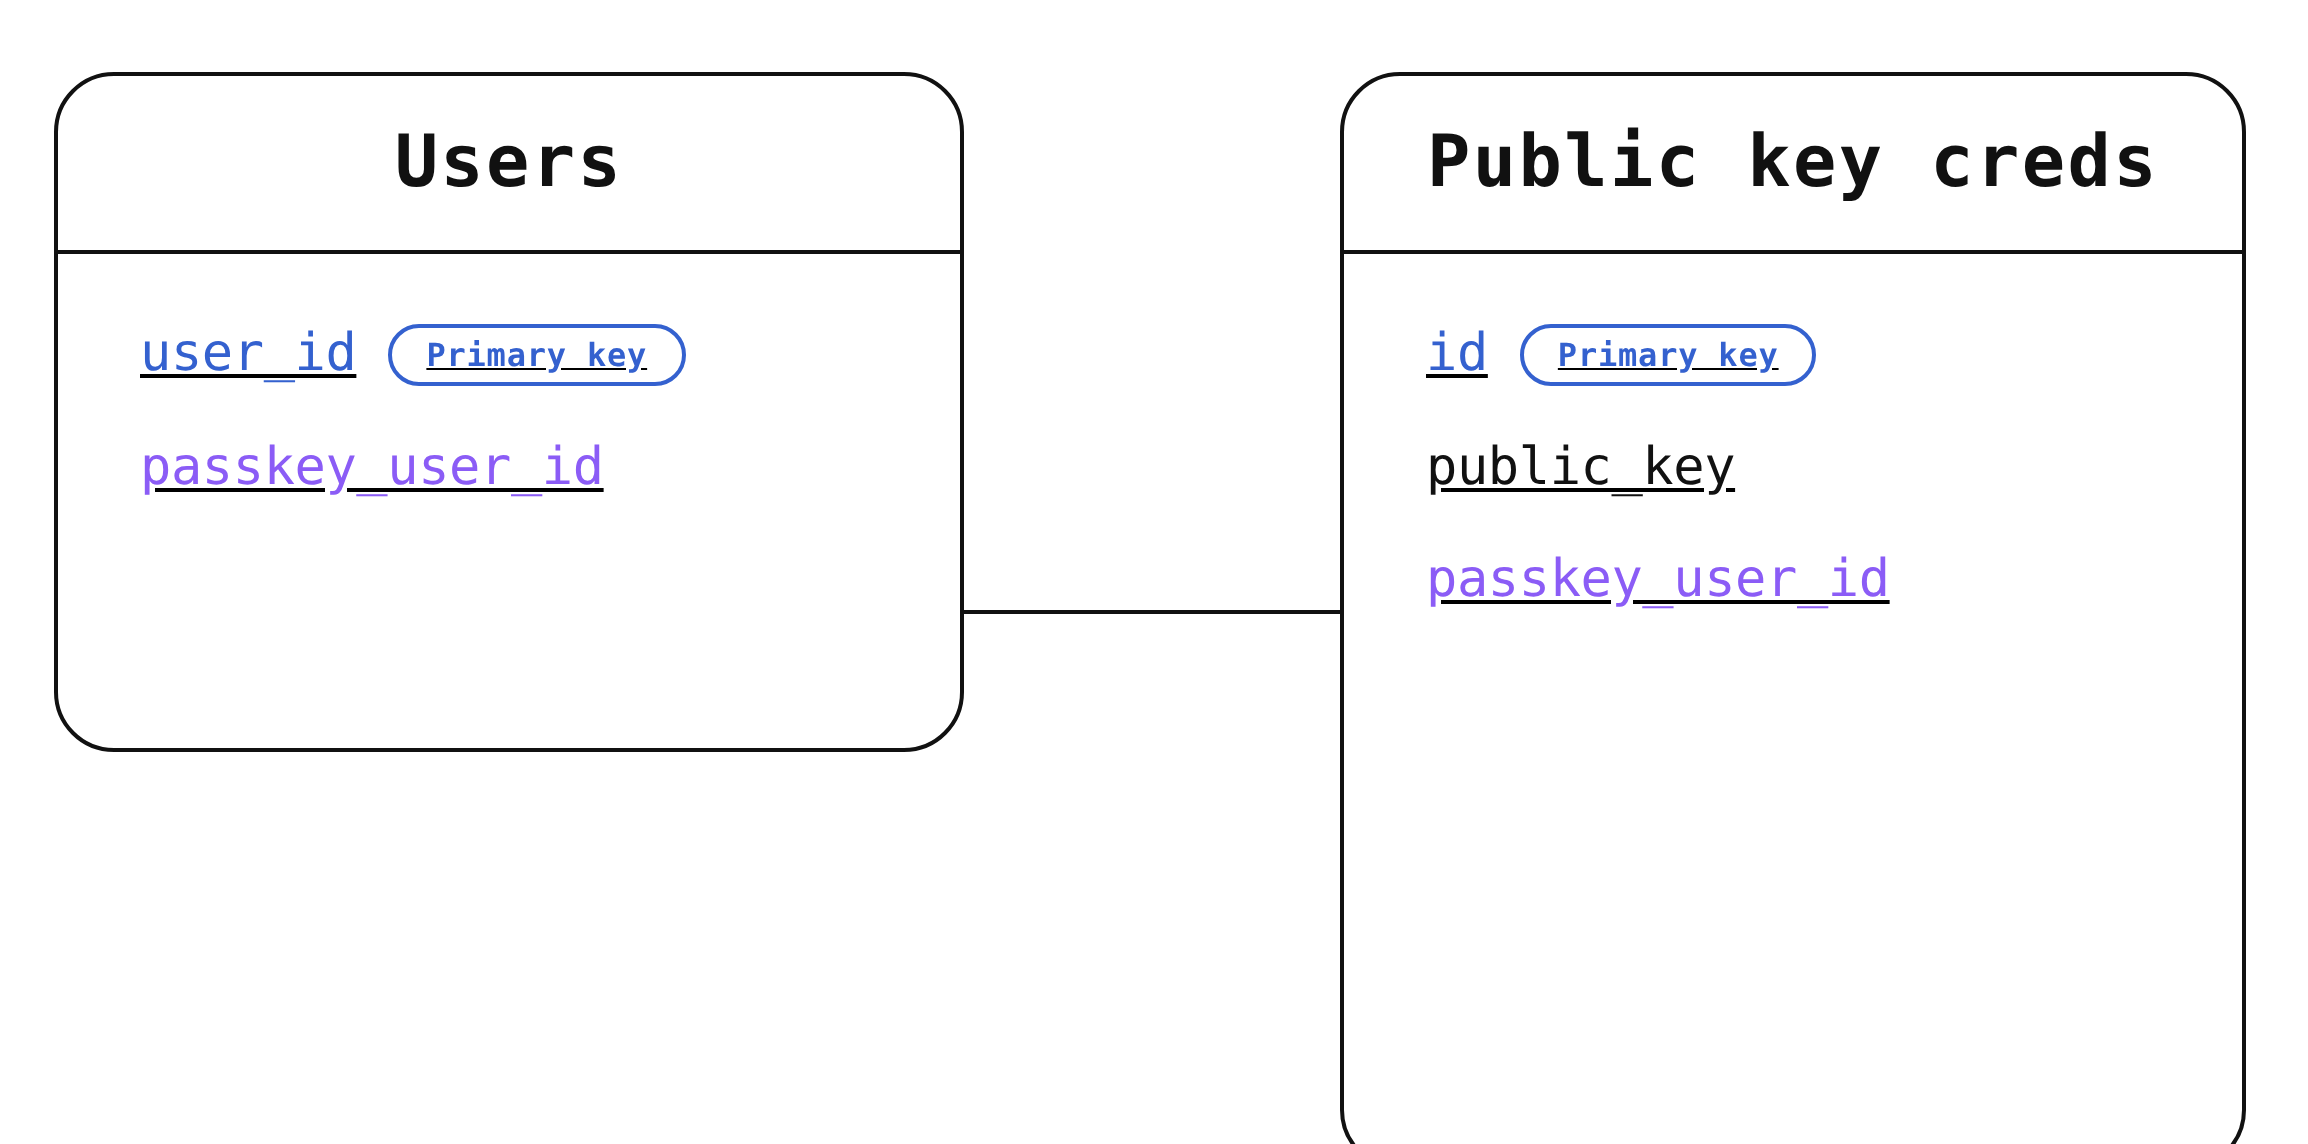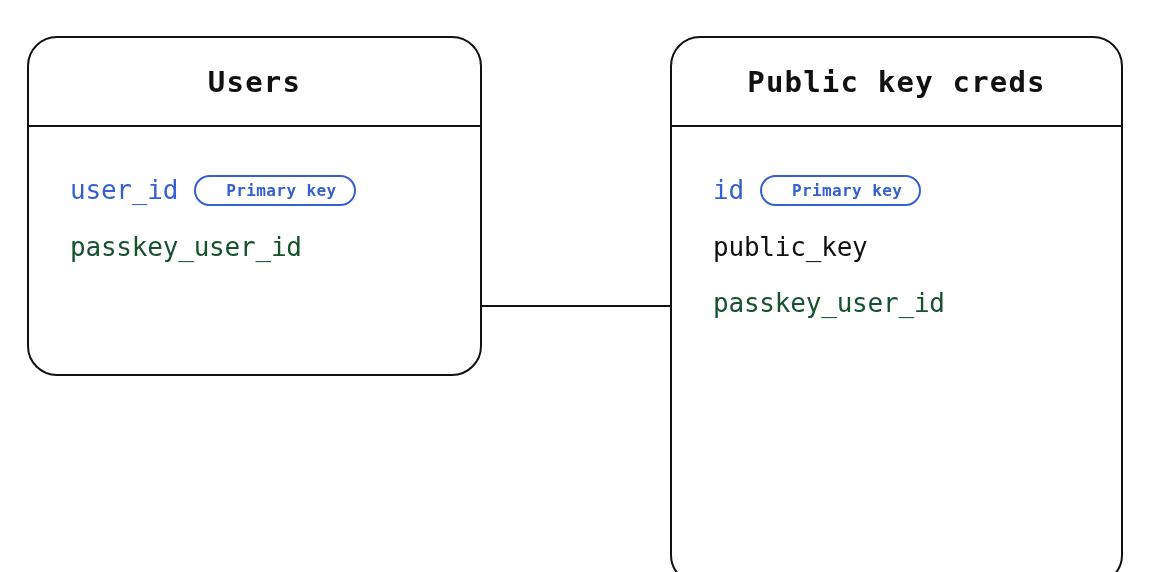--- a/index.html
+++ b/index.html
@@ -30,42 +30,42 @@
     box-sizing: border-box;
     height: 89px;
     display: flex;
     align-items: center;
     justify-content: center;
     border-bottom: 2.2px solid #111111;
   }
   .entity-title {
     font-family: "DejaVu Sans Mono", monospace;
     font-weight: bold;
-    font-size: 29px;
+    font-size: 36px;
     letter-spacing: 1.2px;
     color: #111111;
     white-space: nowrap;
   }
   .entity-fields {
     padding: 35px 0 0 41px;
   }
   .field-row {
     display: flex;
-    align-items: center;
     height: 56.5px;
     white-space: nowrap;
+    text-decoration: underline;
   }
   .field-name {
     font-family: "DejaVu Sans Mono", monospace;
     font-size: 26px;
     letter-spacing: -0.2px;
     color: #111111;
   }
   .field-name.pk  { color: #3461cf; }
-  .field-name.fk  { color: #14532d; }
+  .field-name.fk  { color: #8b5cf6; }
 
   
   .key-badge {
     margin-left: 16px;
     box-sizing: border-box;
     display: inline-flex;
     align-items: center;
     justify-content: center;
     height: 31px;
     padding: 0 17px;
@@ -73,21 +73,20 @@
     border-radius: 16px;
     background: #ffffff;
   }
   .key-badge-label {
     font-family: "DejaVu Sans Mono", monospace;
     font-weight: bold;
     font-size: 16px;
     letter-spacing: 0.4px;
     color: #3461cf;
     white-space: nowrap;
-    margin-left: 13px;
   }
 
   
   .connector {
     position: absolute;
     background: #111111;
     height: 2.2px;
   }
 </style>
 </head>

